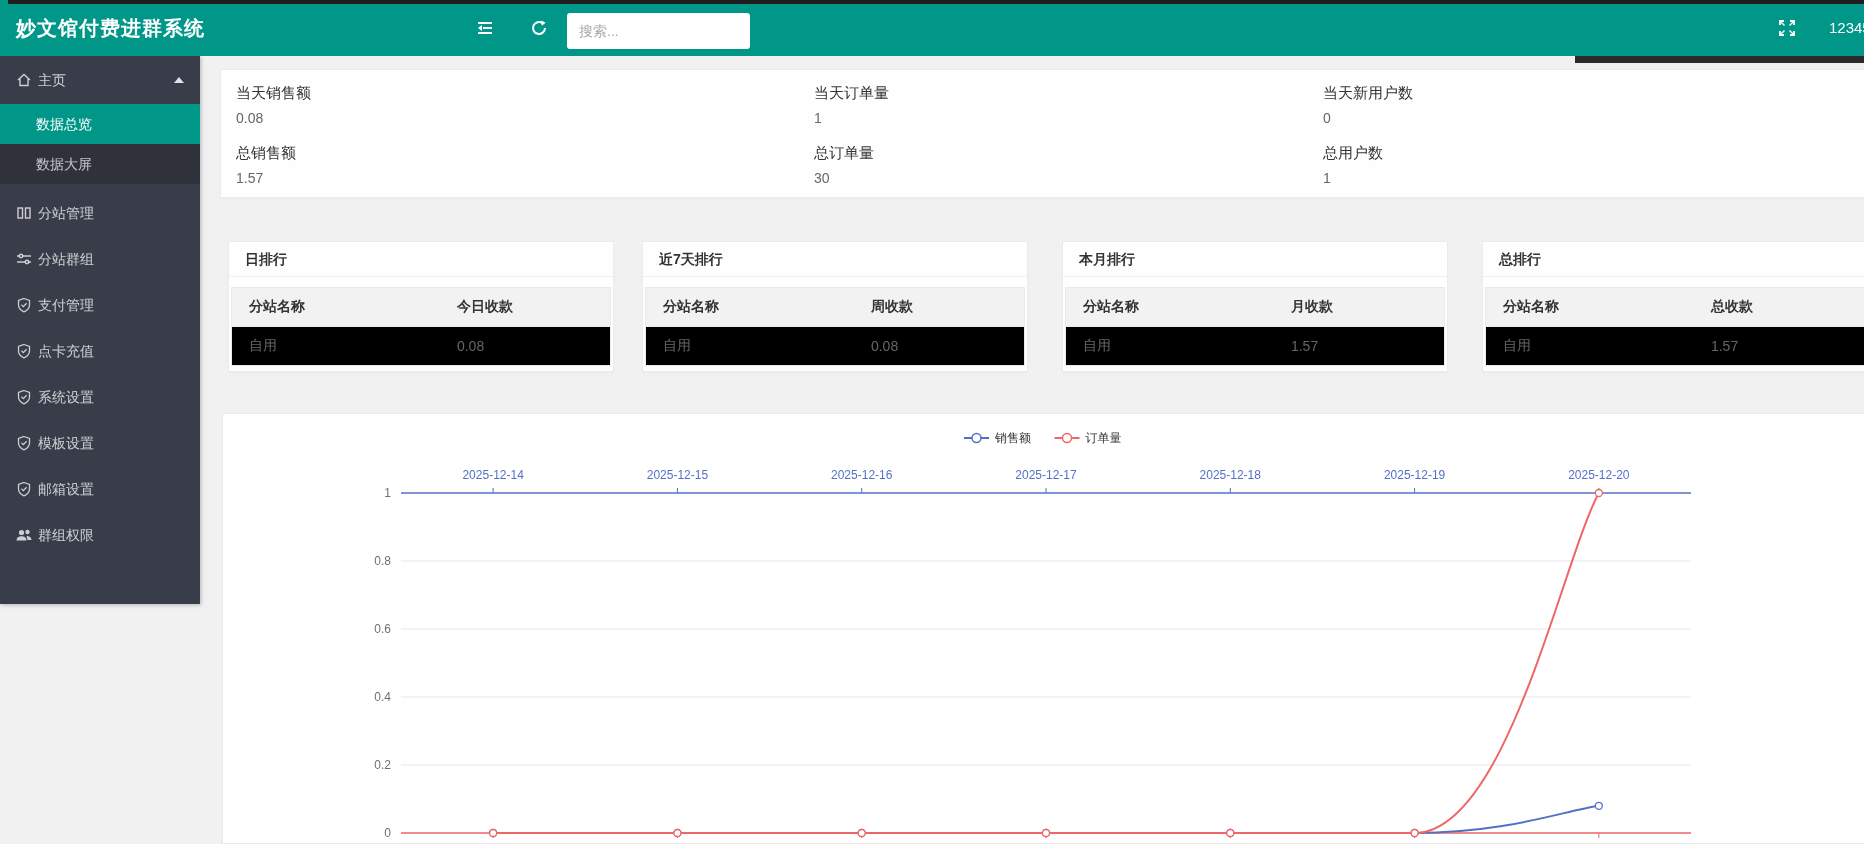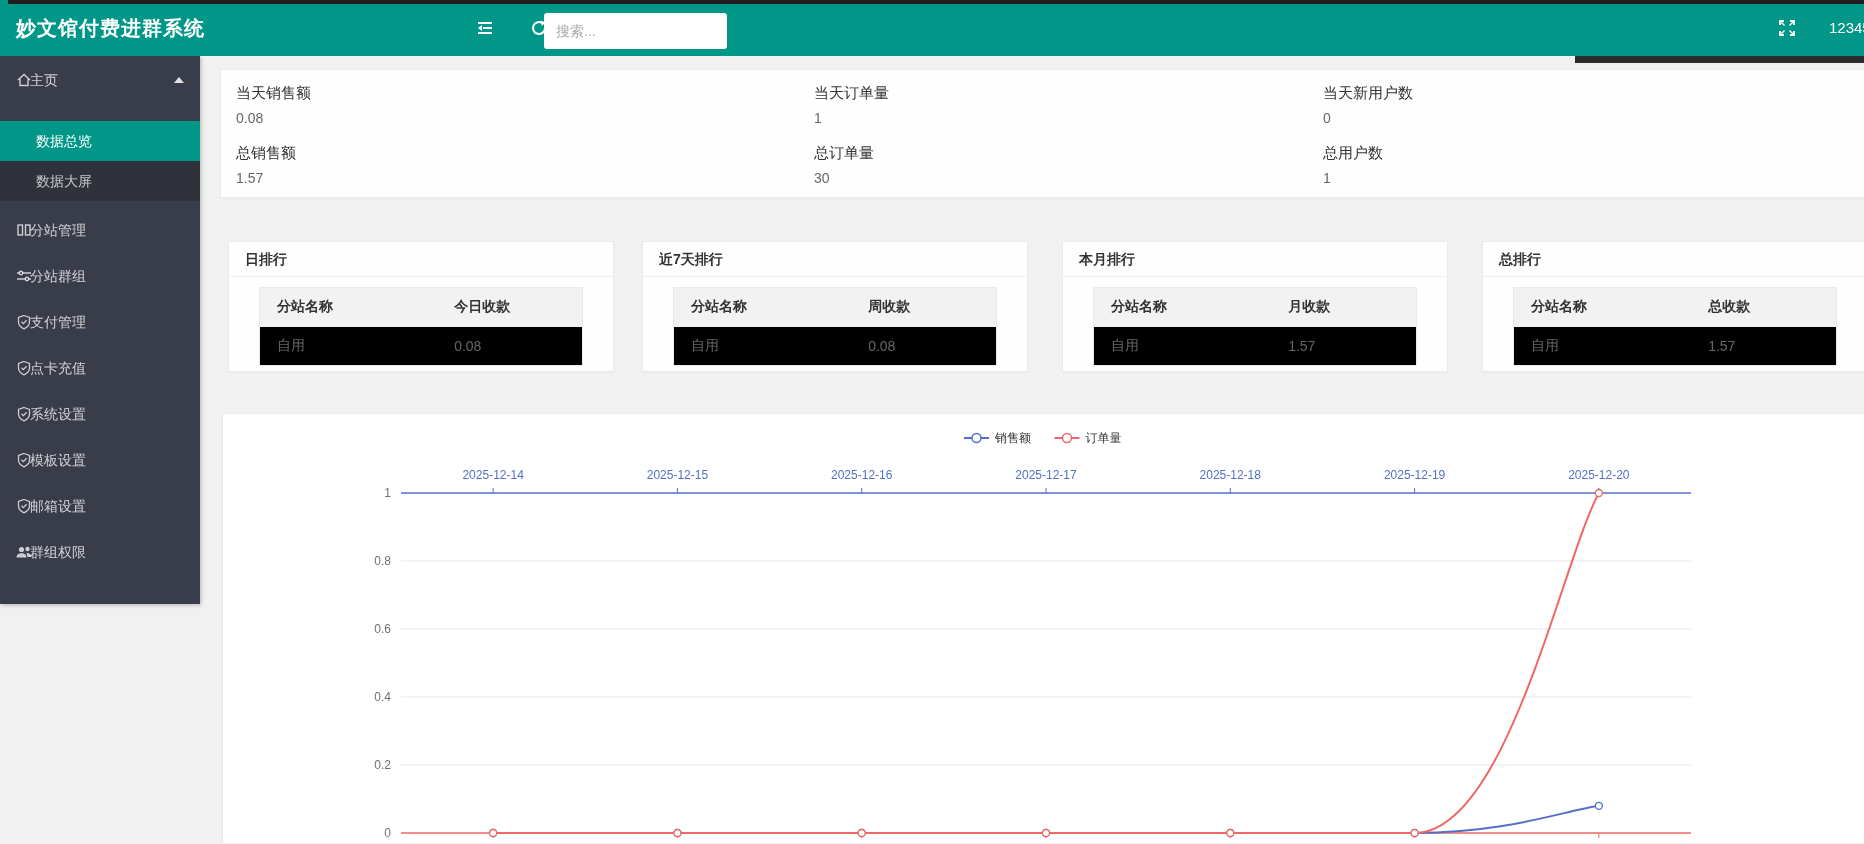--- a/index.html
+++ b/index.html
@@ -8,57 +8,57 @@
     background:#f1f1f1;font-family:"Liberation Sans","DejaVu Sans",sans-serif;
     -webkit-font-smoothing:antialiased;
   }
   
   .header{position:absolute;left:0;top:0;width:1864px;height:56px;background:#009688;z-index:5;}
   .brand{position:absolute;left:16px;top:0;height:56px;line-height:56px;color:#fff;font-size:20px;font-weight:bold;letter-spacing:1px;white-space:nowrap;}
   .hbtn{position:absolute;top:15px;width:26px;height:26px;color:#fff;cursor:pointer;display:flex;align-items:center;justify-content:center;}
   .hbtn svg{display:block;}
   .collapse-btn{left:472px;}
   .refresh-btn{left:526px;}
-  .search-input{position:absolute;left:544px;top:13px;width:183px;height:36px;box-sizing:border-box;
+  .search-input{position:absolute;left:567px;top:13px;width:183px;height:36px;box-sizing:border-box;
     background:#fff;border:none;outline:none;border-radius:3px;padding:16px 12px;font-size:14px;color:#333;
     font-family:"Liberation Sans","DejaVu Sans",sans-serif;}
   .search-input::placeholder{color:#a8a8a8;}
   .fullscreen-btn{left:1774px;}
   .username{position:absolute;left:1829px;top:0;height:56px;line-height:56px;color:#fff;font-size:15px;white-space:nowrap;cursor:pointer;}
   .artifact-top{position:absolute;left:8px;top:0;width:1856px;height:4px;background:#1e1e1e;z-index:9;}
   .artifact-right{position:absolute;left:1575px;top:56px;width:289px;height:7px;background:#2b2b2b;z-index:6;}
   
   .sidebar{position:absolute;left:0;top:56px;width:200px;height:548px;background:#393d49;z-index:4;
     box-shadow:1px 1px 4px rgba(0,0,0,.25);}
-  .nav-item{position:relative;height:46px;line-height:46px;padding-left:30px;font-size:14px;
+  .nav-item{position:relative;height:46px;line-height:46px;padding-left:38px;font-size:14px;
     color:rgba(255,255,255,.75);cursor:pointer;white-space:nowrap;}
   .nav-item.first{height:48px;line-height:48px;}
   .nav-icon{position:absolute;left:16px;top:50%;transform:translateY(-50%);width:16px;height:16px;color:rgba(255,255,255,.75);}
   .nav-icon svg{display:block;}
   .nav-arrow{position:absolute;right:16px;top:50%;margin-top:-3px;width:0;height:0;
     border-left:5px solid transparent;border-right:5px solid transparent;border-bottom:6px solid rgba(255,255,255,.85);}
   .sub-item{height:40px;line-height:40px;padding-left:36px;font-size:14px;background:#2f323a;
     color:rgba(255,255,255,.72);cursor:pointer;white-space:nowrap;}
-  .sub-item.active{background:#009688;color:#fff;margin-top:17px;}
+  .sub-item.active{background:#009688;color:#fff;}
   .nav-gap{height:6px;}
   
   .card{position:absolute;background:#fefefe;border:1px solid #ebebeb;box-sizing:border-box;
     box-shadow:0 1px 2px rgba(0,0,0,.03);}
   
   .stats-card{left:220px;top:69px;width:1658px;height:129px;}
   .stat-item{position:absolute;width:480px;}
   .stat-label{font-size:15px;color:#333;line-height:18px;}
   .stat-value{font-size:14px;color:#666;line-height:16px;margin-top:8px;}
   .sc0{left:15px;} .sc1{left:557px;margin-left:36px;} .sc2{left:1102px;}
   .sr0{top:14px;} .sr1{top:74px;}
   
   .rank-card{top:241px;width:386px;height:131px;}
   .rank-head{height:34px;line-height:34px;padding-left:16px;font-size:14px;font-weight:bold;color:#333;
     border-bottom:1px solid #f0f0f0;}
-  .rank-body{padding:10px 30px;}
+  .rank-body{padding:10px 2px;}
   table.rank-table{width:100%;border-collapse:collapse;font-size:14px;border:1px solid #e9e9e9;}
   .rank-table th{background:#f2f2f2;text-align:left;font-weight:bold;color:#333;padding:10px 6px 10px 17px;}
   .rank-table td{color:#666;padding:10px 6px 10px 17px;border-top:1px solid #eee;background:#000000;}
   .rank-table .c1{width:55%;}
   
   .chart-card{left:222px;top:413px;width:1656px;height:431px;background:#fff;}
   .chart-card svg{position:absolute;left:0;top:0;}
 </style>
 </head>
 <body>

